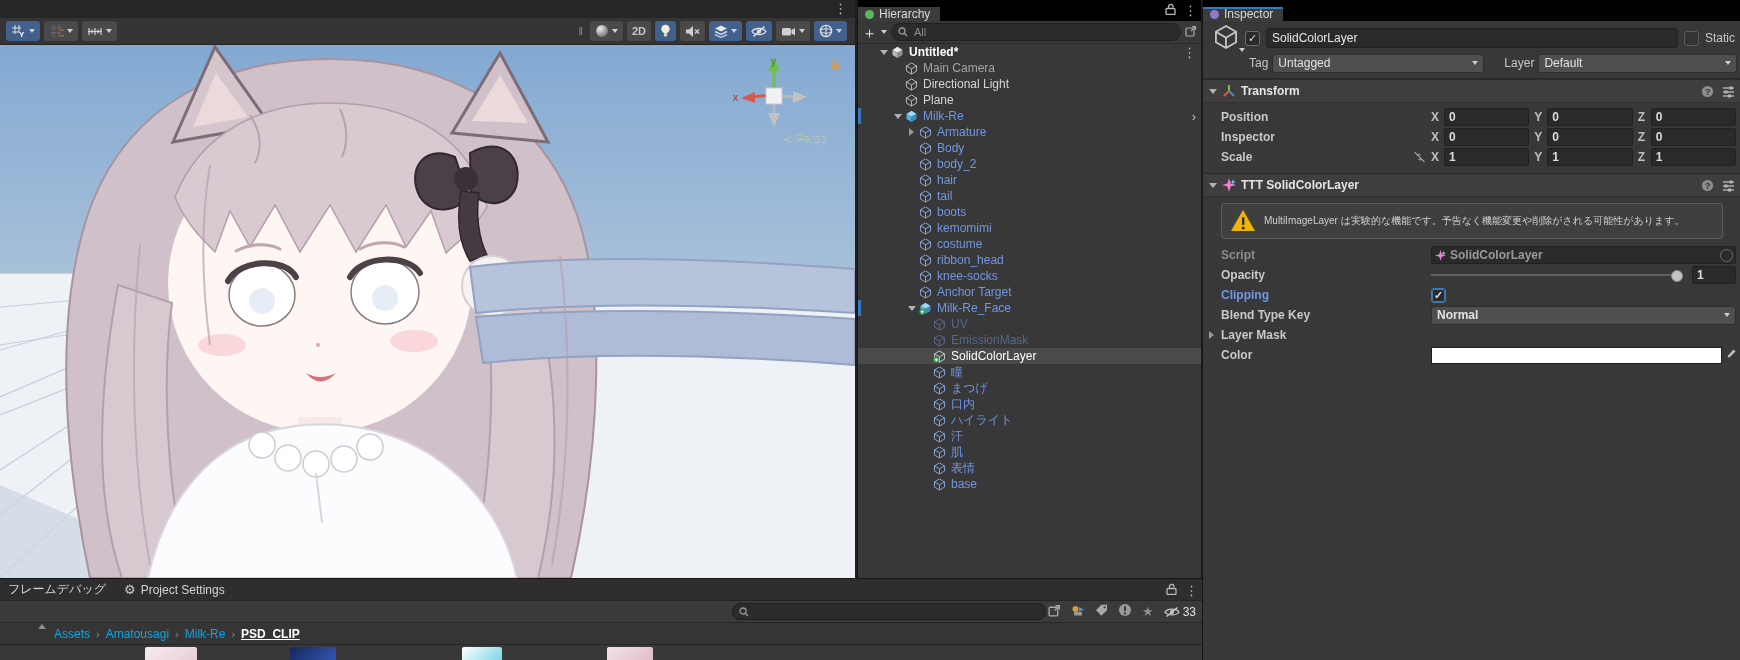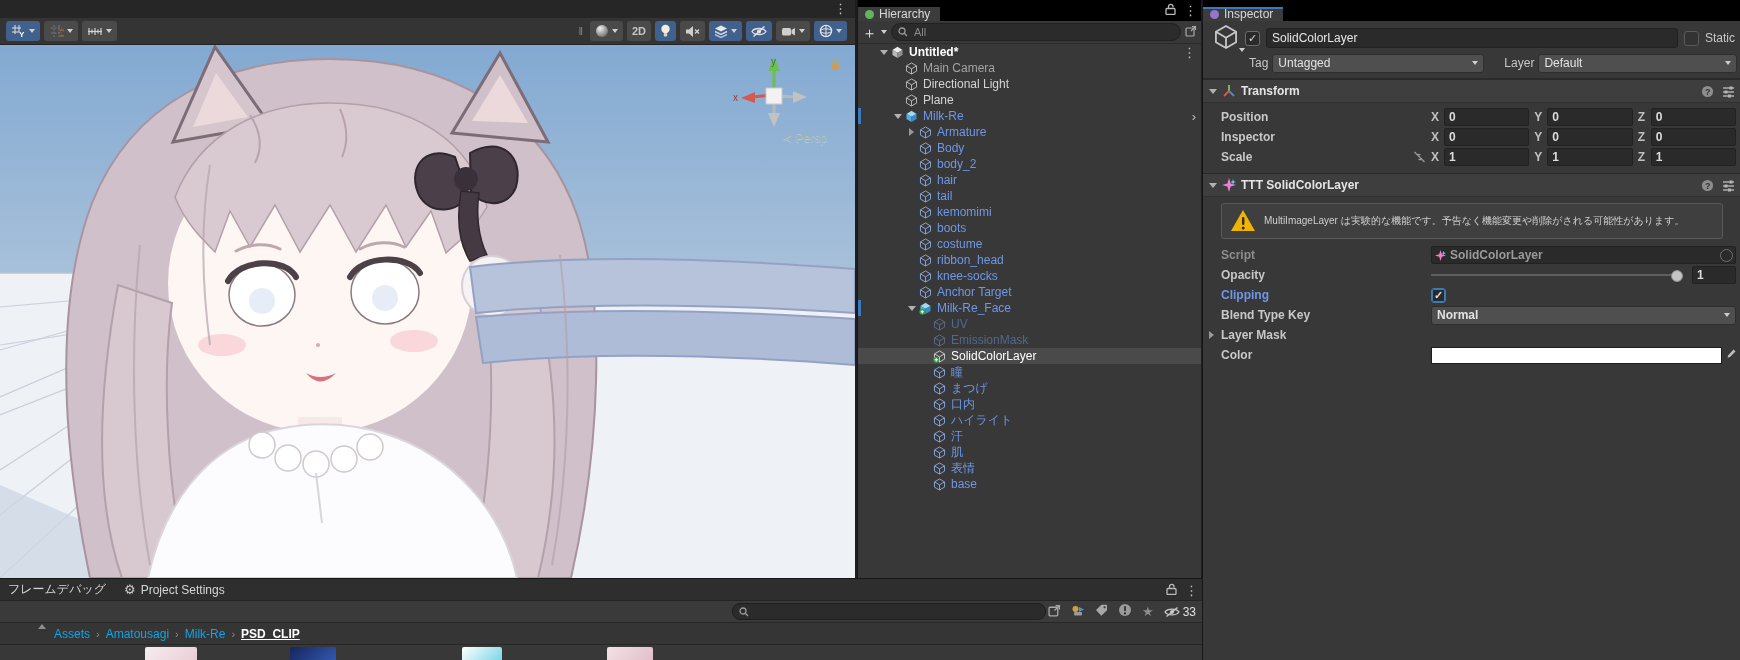--- a/index.html
+++ b/index.html
@@ -434,30 +434,30 @@
         </span>
         <span style="color: rgb(110, 151, 232);">tail</span>
       </div>
       <div class="hrow" style="padding-left: 48px;">
         <span class="tri"></span>
         <span class="icn">
           <svg width="13" height="13" viewBox="0 0 16 16">
             <path d="M8 1.2 14.2 4.8 V11.2 L8 14.8 1.8 11.2 V4.8 Z M1.8 4.8 L8 8.4 L14.2 4.8 M8 8.4 V14.8" fill="none" stroke="#86a4d8" stroke-width="1.2"></path>
           </svg>
         </span>
+        <span style="color: rgb(110, 151, 232);">boots</span>
+      </div>
+      <div class="hrow" style="padding-left: 48px;">
+        <span class="tri"></span>
+        <span class="icn">
+          <svg width="13" height="13" viewBox="0 0 16 16">
+            <path d="M8 1.2 14.2 4.8 V11.2 L8 14.8 1.8 11.2 V4.8 Z M1.8 4.8 L8 8.4 L14.2 4.8 M8 8.4 V14.8" fill="none" stroke="#86a4d8" stroke-width="1.2"></path>
+          </svg>
+        </span>
         <span style="color: rgb(110, 151, 232);">kemomimi</span>
-      </div>
-      <div class="hrow" style="padding-left: 48px;">
-        <span class="tri"></span>
-        <span class="icn">
-          <svg width="13" height="13" viewBox="0 0 16 16">
-            <path d="M8 1.2 14.2 4.8 V11.2 L8 14.8 1.8 11.2 V4.8 Z M1.8 4.8 L8 8.4 L14.2 4.8 M8 8.4 V14.8" fill="none" stroke="#86a4d8" stroke-width="1.2"></path>
-          </svg>
-        </span>
-        <span style="color: rgb(110, 151, 232);">boots</span>
       </div>
       <div class="hrow" style="padding-left: 48px;">
         <span class="tri"></span>
         <span class="icn">
           <svg width="13" height="13" viewBox="0 0 16 16">
             <path d="M8 1.2 14.2 4.8 V11.2 L8 14.8 1.8 11.2 V4.8 Z M1.8 4.8 L8 8.4 L14.2 4.8 M8 8.4 V14.8" fill="none" stroke="#86a4d8" stroke-width="1.2"></path>
           </svg>
         </span>
         <span style="color: rgb(110, 151, 232);">costume</span>
       </div>

